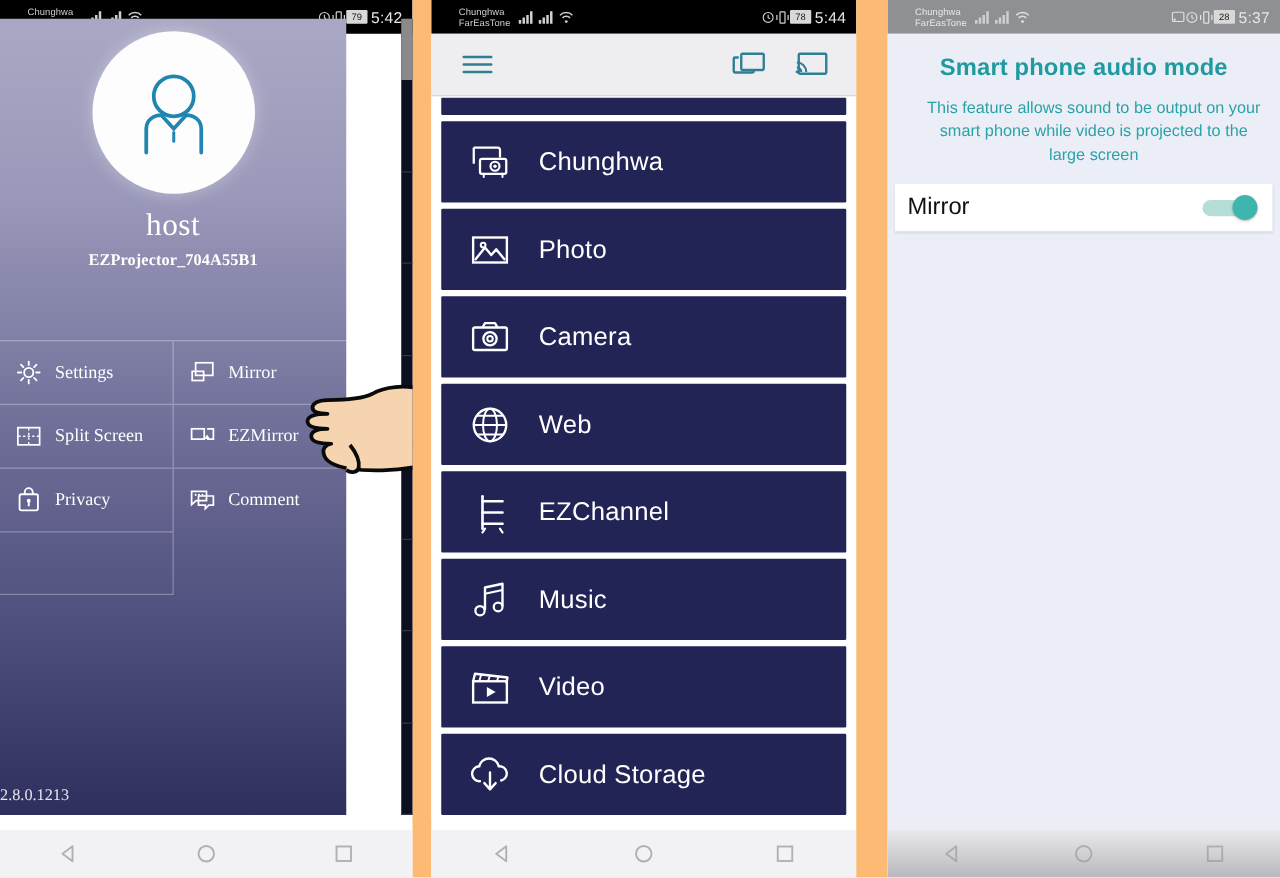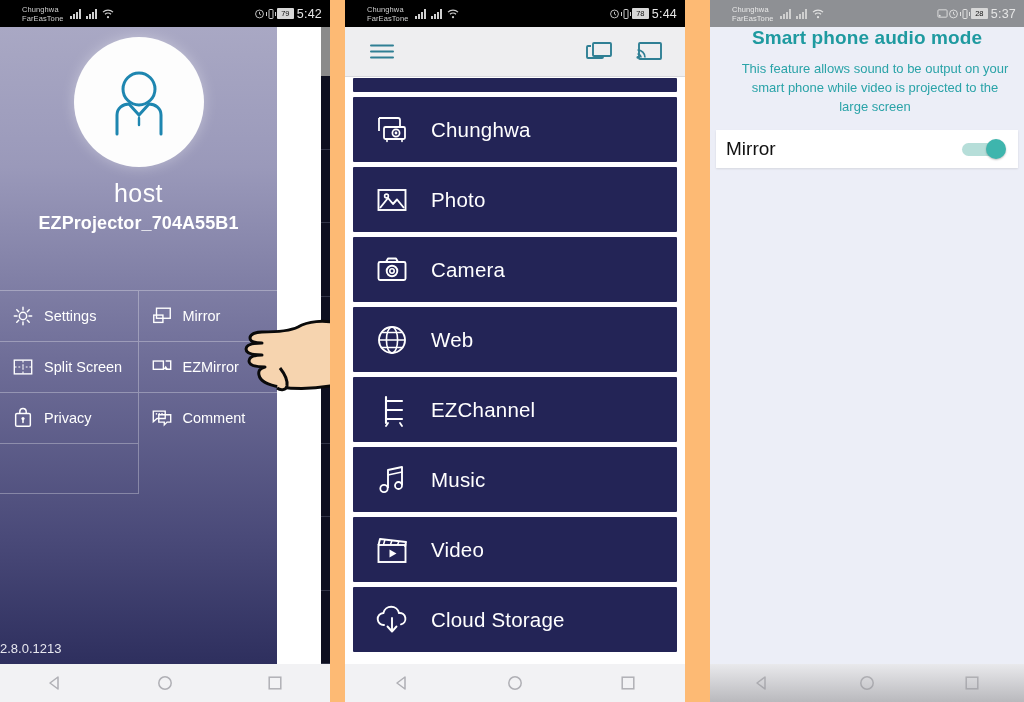--- a/index.html
+++ b/index.html
@@ -40,21 +40,21 @@
   .navbar{
     position:absolute; left:0; right:0; bottom:0; height:38px;
     display:flex; align-items:center; justify-content:space-around;
     background:#f2f2f4;
   }
   .navbar.grayed{ background:linear-gradient(#e9e9ec,#b9b9bd); }
   .navbar svg{ opacity:.55; }
 
   
   #panel1{ left:0; top:0; width:330px; height:702px; }
-  .p1-body{ position:absolute; left:0; top:27px; width:385px; height:637px; }
+  .p1-body{ position:absolute; left:0; top:15px; width:385px; height:637px;font-family:Liberation Serif, serif; }
   
   .p1-bglist{
     position:absolute; right:0; top:0; width:64px; height:637px;
     background:#0d0f20; display:flex; flex-direction:column;
   }
   .p1-bglist .bg-top{
     height:49px; background:#8a8a8a; display:flex; align-items:center;
     justify-content:flex-start; padding-left:18px;
   }
   .p1-bglist .bg-row{
@@ -71,21 +71,21 @@
   .avatar{
     width:130px; height:130px; border-radius:50%;
     background:#fdfdfd; display:flex; align-items:center; justify-content:center;
     box-shadow:0 0 14px rgba(255,255,255,.35);
   }
   .host-name{
     text-align:center; color:#fff; font-size:25px; font-weight:300;
     margin-top:12px; letter-spacing:.4px;
   }
   .host-sub{
-    text-align:center; color:#fff; font-size:18px; font-weight:bold;
+    text-align:center; color:#fff; font-size:13px; font-weight:bold;
     margin-top:5px; letter-spacing:.1px;
   }
   .p1-grid{
     margin-top:56px; display:grid; grid-template-columns:1fr 1fr;
   }
   .p1-cell{
     height:51px; display:flex; align-items:center; gap:10px;
     padding-left:12px; color:#fff; font-size:14.5px;
     border-top:1px solid rgba(255,255,255,.30);
     border-right:1px solid rgba(255,255,255,.30);
@@ -125,21 +125,21 @@
     color:#fff; font-size:20.5px; letter-spacing:.2px; border-radius:1px;
   }
   .p2-item .ico{ width:34px; height:34px; flex:0 0 auto; display:block; }
   .p2-nav{ background:#f2f2f4; }
 
   
   #panel3{ left:710px; top:0; width:314px; height:702px; background:#eceef7; }
   .p3-body{ position:absolute; left:0; top:27px; right:0; bottom:0; background:#eceef7; }
   .p3-title{
     text-align:center; color:#1f9aa0; font-size:19px; font-weight:bold;
-    letter-spacing:.1px;
+    padding-top:17px; letter-spacing:.1px;
   }
   .p3-desc{
     text-align:center; color:#2aa3a8; font-size:13px; line-height:19px;
     padding:10px 12px 0 28px;
   }
   .p3-row{
     margin:14px 6px 0 6px; height:38px; background:#fff;
     display:flex; align-items:center; padding:0 12px 0 10px;
     box-shadow:0 1px 2px rgba(0,0,0,.10);
   }

